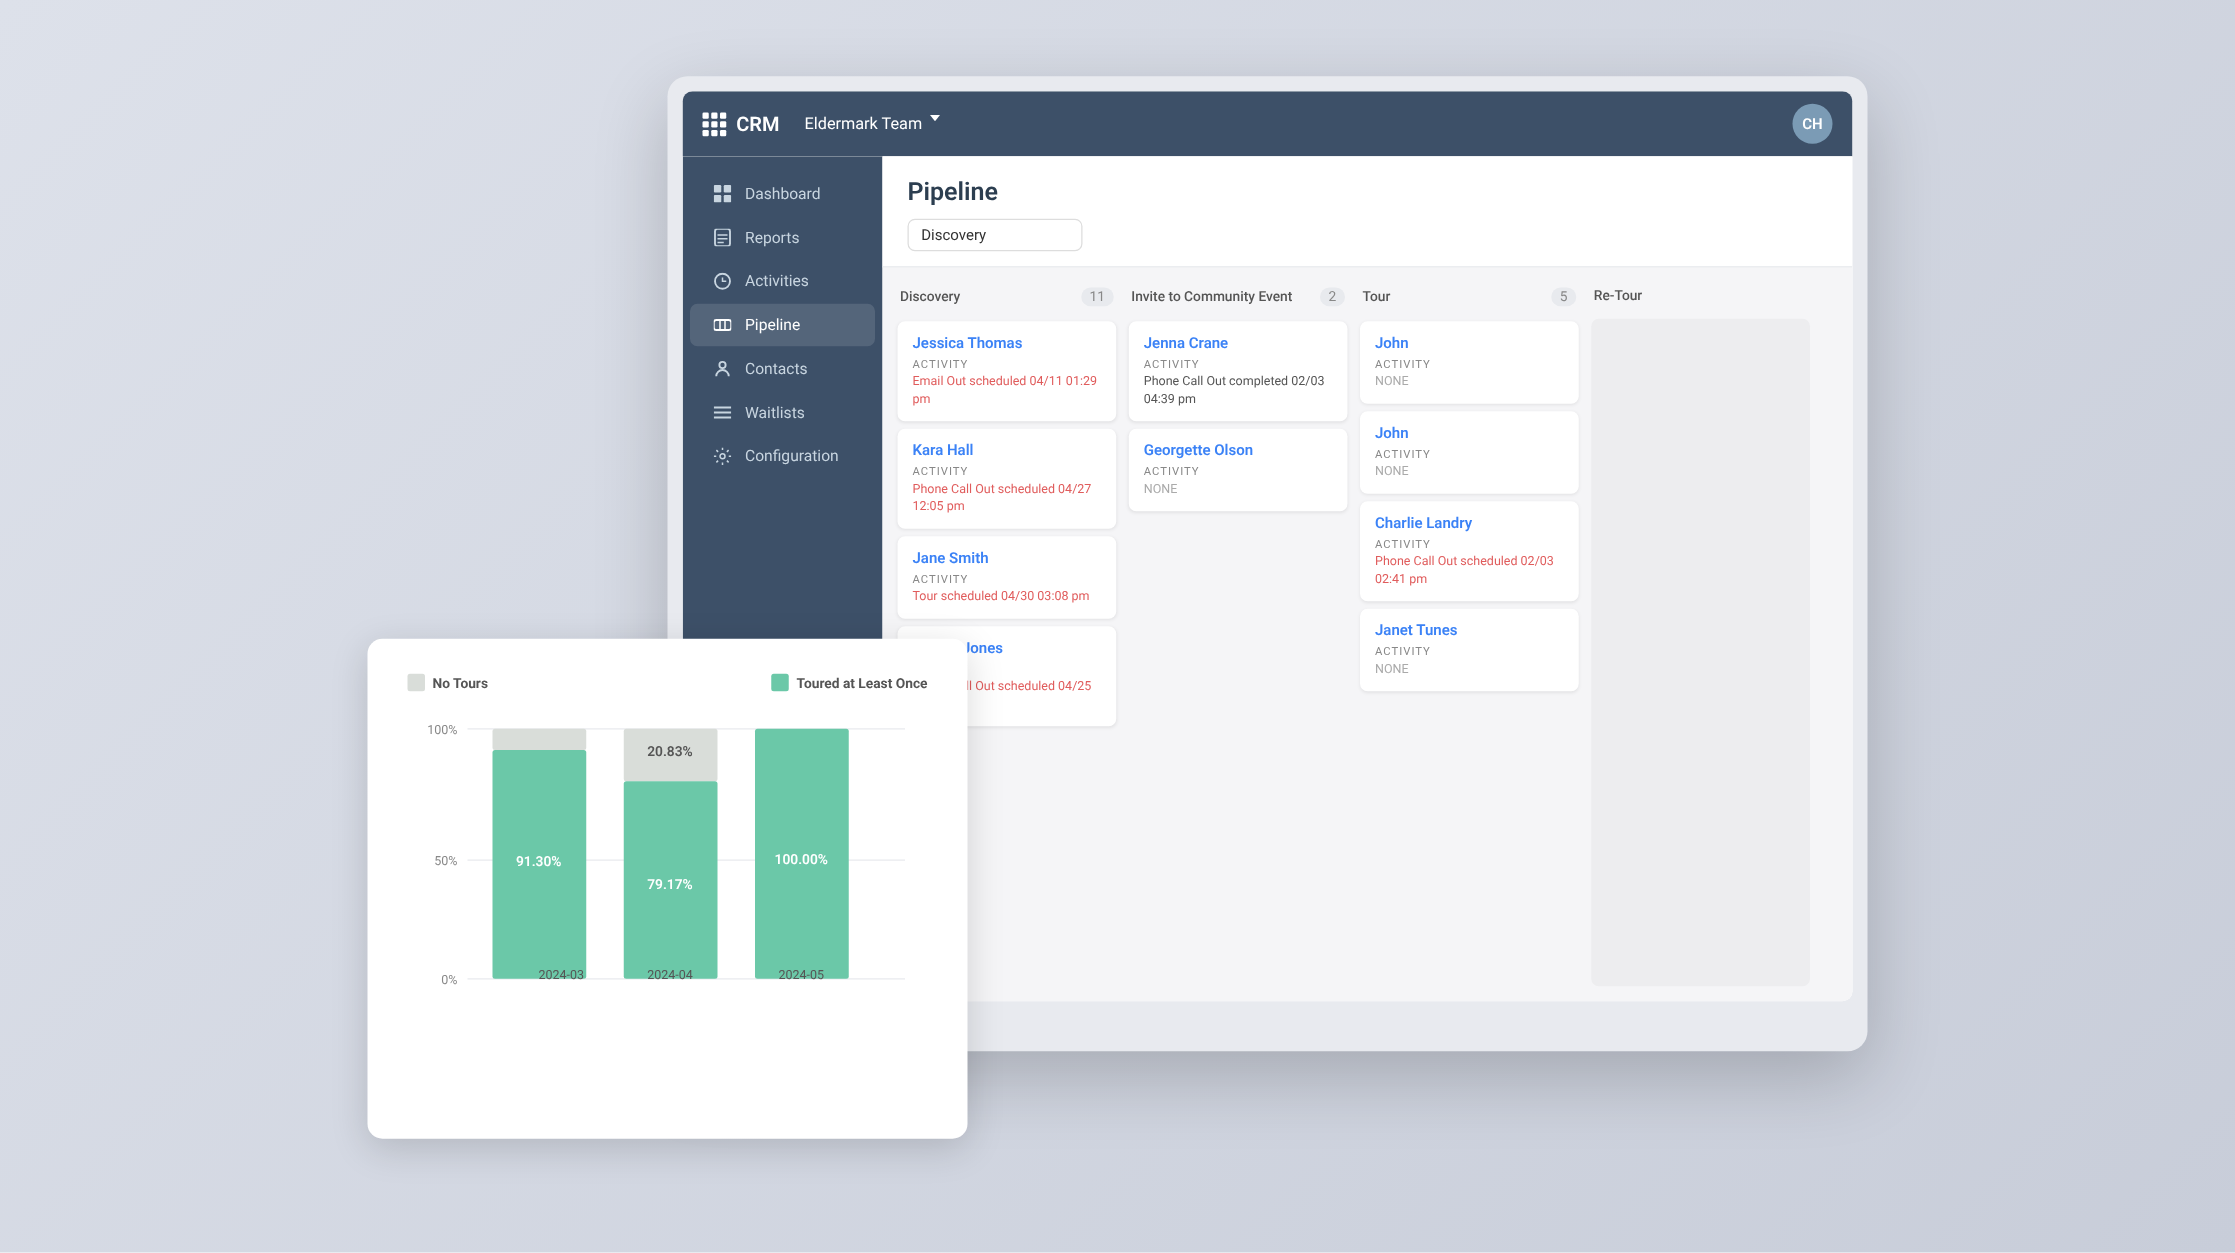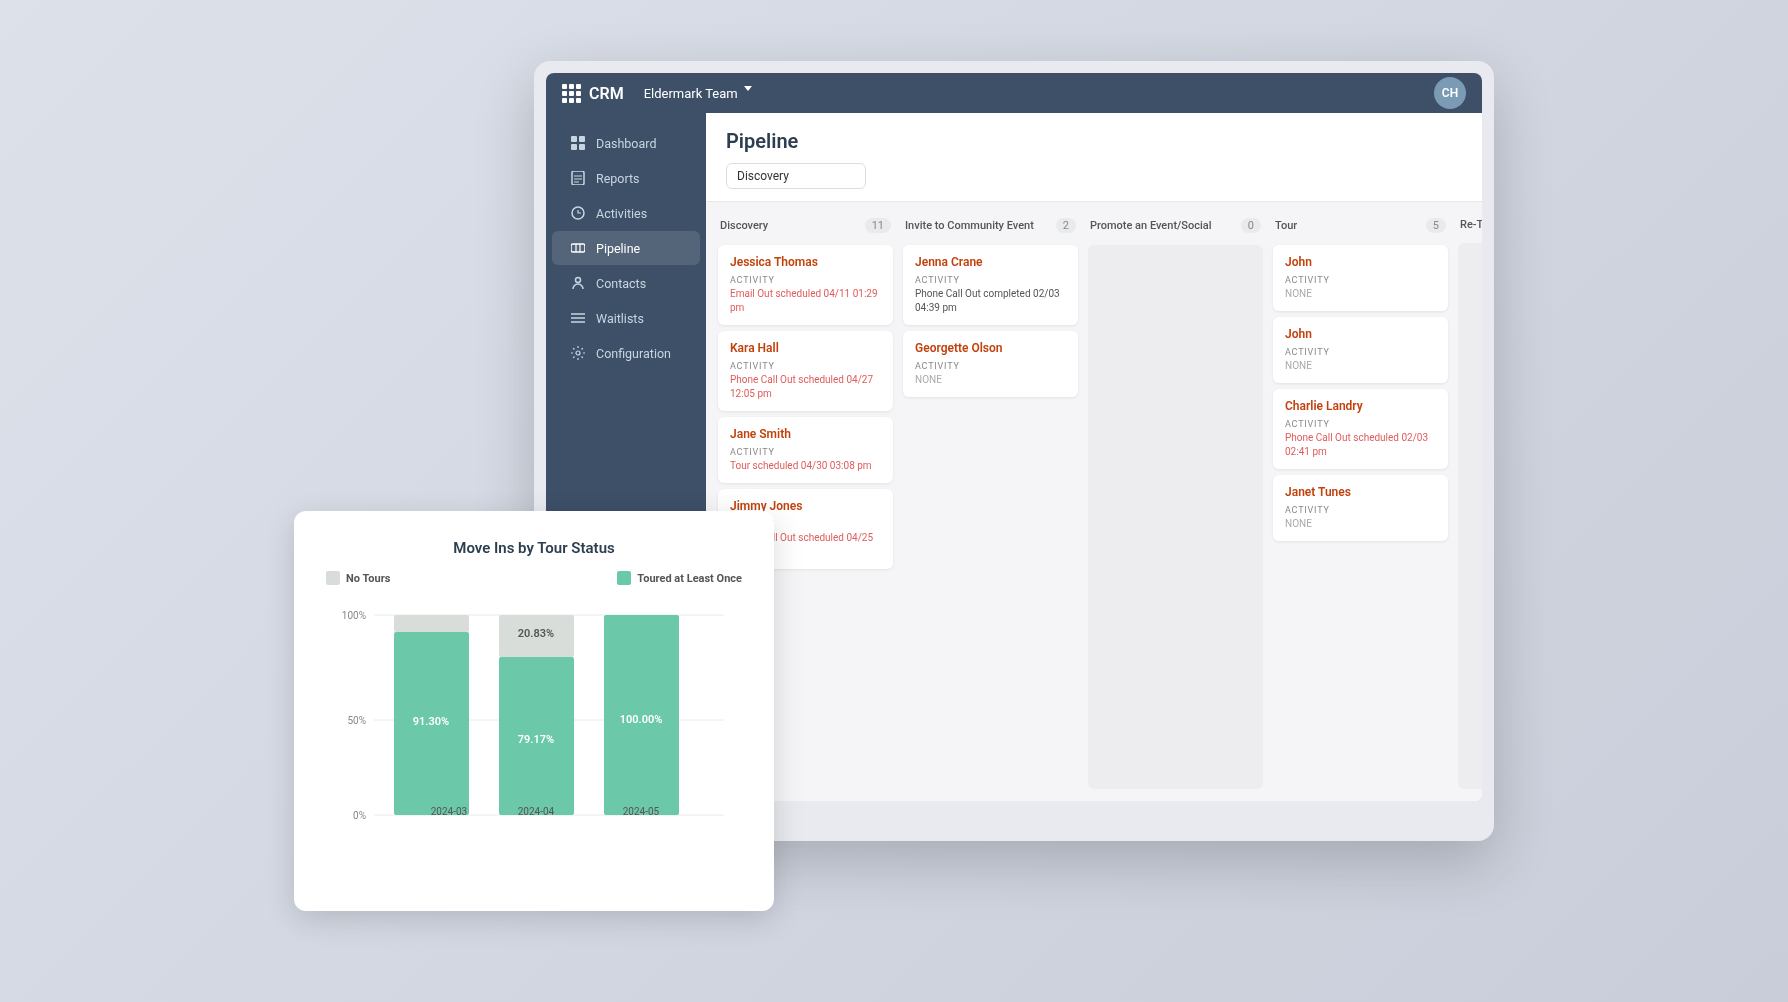--- a/index.html
+++ b/index.html
@@ -50,21 +50,21 @@
     .crm-app {
       display: flex;
       flex-direction: column;
       height: 100%;
     }
     .crm-header {
       background: #3d5068;
       display: flex;
       align-items: center;
       padding: 0 16px;
-      height: 40px;
+      height: 52px;
       flex-shrink: 0;
     }
     .crm-logo-area {
       display: flex;
       align-items: center;
       gap: 8px;
       color: #fff;
       font-size: 16px;
       font-weight: 600;
     }
@@ -226,21 +226,21 @@
     .kanban-card {
       background: #fff;
       border-radius: 6px;
       padding: 10px 12px;
       box-shadow: 0 1px 3px rgba(0,0,0,0.08);
       cursor: pointer;
     }
     .card-name {
       font-size: 12px;
       font-weight: 600;
-      color: #c2410c;
+      color: #3b82f6;
       margin-bottom: 6px;
     }
     .card-activity-label {
       font-size: 9px;
       text-transform: uppercase;
       letter-spacing: 0.8px;
       color: #888;
       margin-bottom: 2px;
     }
     .card-activity-text {
@@ -469,27 +469,20 @@
                     <div class="card-activity-text">Phone Call Out completed 02/03 04:39 pm</div>
                   </div>
                   <div class="kanban-card">
                     <div class="card-name">Georgette Olson</div>
                     <div class="card-activity-label">ACTIVITY</div>
                     <div class="card-activity-text none">NONE</div>
                   </div>
                 </div>
               </div>
 
-              <div class="kanban-col">
-                <div class="kanban-col-header">
-                  <span class="kanban-col-name">Promote an Event/Social</span>
-                  <span class="kanban-col-count">0</span>
-                </div>
-                <div class="kanban-empty-col"></div>
-              </div>
 
               <div class="kanban-col">
                 <div class="kanban-col-header">
                   <span class="kanban-col-name">Tour</span>
                   <span class="kanban-col-count">5</span>
                 </div>
                 <div class="kanban-cards">
                   <div class="kanban-card">
                     <div class="card-name">John</div>
                     <div class="card-activity-label">ACTIVITY</div>
@@ -522,21 +515,20 @@
 
             </div>
           </div>
         </div>
       </div>
     </div>
 
   </div>
 
   <div class="chart-overlay">
-    <div class="chart-title">Move Ins by Tour Status</div>
     <div class="chart-legend">
       <div class="legend-item">
         <div class="legend-swatch" style="background:#d9ddd9;"></div>
         <span>No Tours</span>
       </div>
       <div class="legend-item">
         <div class="legend-swatch" style="background:#6bc8a8;"></div>
         <span>Toured at Least Once</span>
       </div>
     </div>

